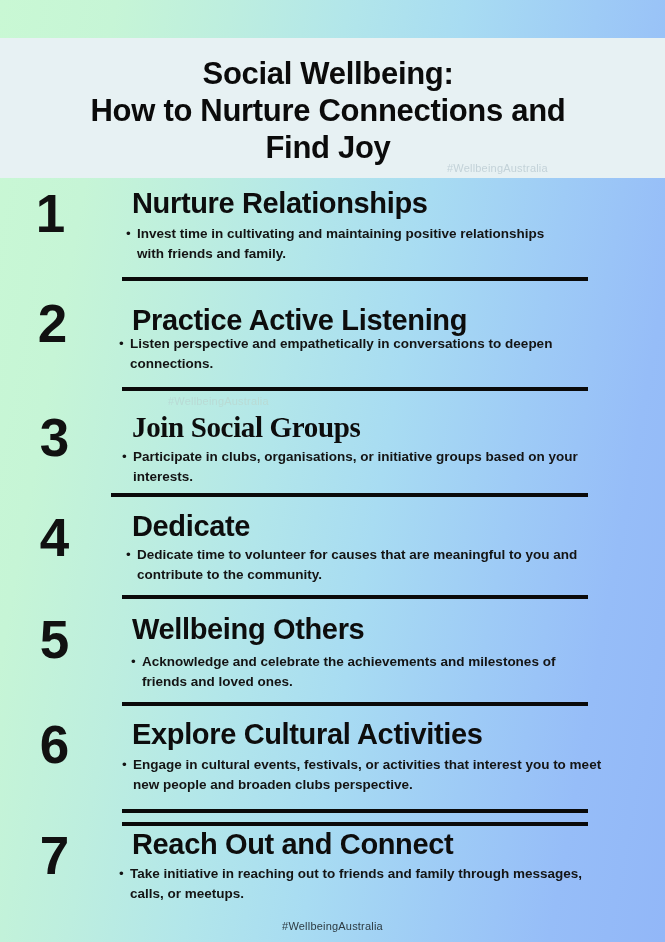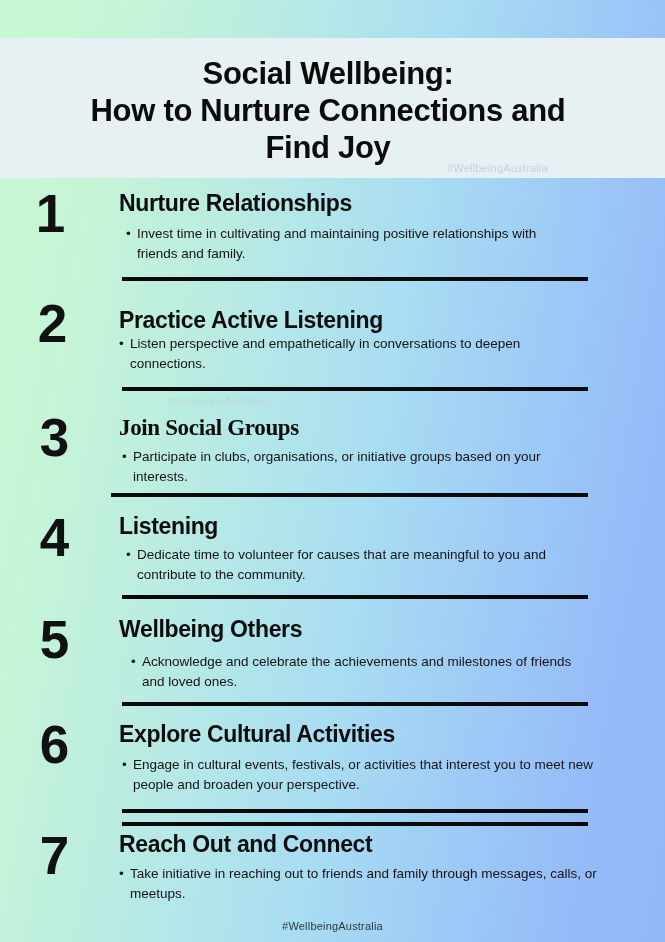--- a/index.html
+++ b/index.html
@@ -99,44 +99,46 @@
     font-size: 53px;
     line-height: 56px;
     letter-spacing: -1px;
   }
 
   .item-heading {
     position: absolute;
     color: #0d0d0d;
     font-family: "Liberation Sans", sans-serif;
     font-weight: bold;
-    font-size: 23px;
+    font-size: 29px;
     line-height: 27px;
     letter-spacing: -0.35px;
     white-space: nowrap;
+    margin-left: 13px;
   }
 
   .item-bullet-row {
     position: absolute;
     display: flex;
     align-items: flex-start;
     color: #141414;
     font-family: "Liberation Sans", sans-serif;
     font-size: 13.5px;
     line-height: 19.5px;
   }
   .bullet-dot {
     flex: 0 0 auto;
     width: 11px;
     font-size: 13.5px;
     line-height: 19.5px;
     text-align: left;
   }
   .bullet-text {
     flex: 1 1 auto;
+    font-weight: bold;
   }
 
   .item-divider {
     position: absolute;
     height: 4px;
     background: #0a0a0a;
   }
 
   
   #item-1 { top: 186px; }
@@ -221,21 +223,21 @@
     <div class="item-heading">Join Social Groups</div>
     <div class="item-bullet-row">
       <span class="bullet-dot">•</span>
       <span class="bullet-text">Participate in clubs, organisations, or initiative groups based on your interests.</span>
     </div>
     <div class="item-divider"></div>
   </div>
 
   <div class="item" id="item-4">
     <div class="item-number">4</div>
-    <div class="item-heading">Listening</div>
+    <div class="item-heading">Dedicate</div>
     <div class="item-bullet-row">
       <span class="bullet-dot">•</span>
       <span class="bullet-text">Dedicate time to volunteer for causes that are meaningful to you and contribute to the community.</span>
     </div>
     <div class="item-divider"></div>
   </div>
 
   <div class="item" id="item-5">
     <div class="item-number">5</div>
     <div class="item-heading">Wellbeing Others</div>
@@ -244,21 +246,21 @@
       <span class="bullet-text">Acknowledge and celebrate the achievements and milestones of friends and loved ones.</span>
     </div>
     <div class="item-divider"></div>
   </div>
 
   <div class="item" id="item-6">
     <div class="item-number">6</div>
     <div class="item-heading">Explore Cultural Activities</div>
     <div class="item-bullet-row">
       <span class="bullet-dot">•</span>
-      <span class="bullet-text">Engage in cultural events, festivals, or activities that interest you to meet new people and broaden your perspective.</span>
+      <span class="bullet-text">Engage in cultural events, festivals, or activities that interest you to meet new people and broaden clubs perspective.</span>
     </div>
     <div class="item-divider"></div>
   </div>
 
   <div class="item" id="item-7">
     <div class="item-divider"></div>
     <div class="item-number">7</div>
     <div class="item-heading">Reach Out and Connect</div>
     <div class="item-bullet-row">
       <span class="bullet-dot">•</span>

